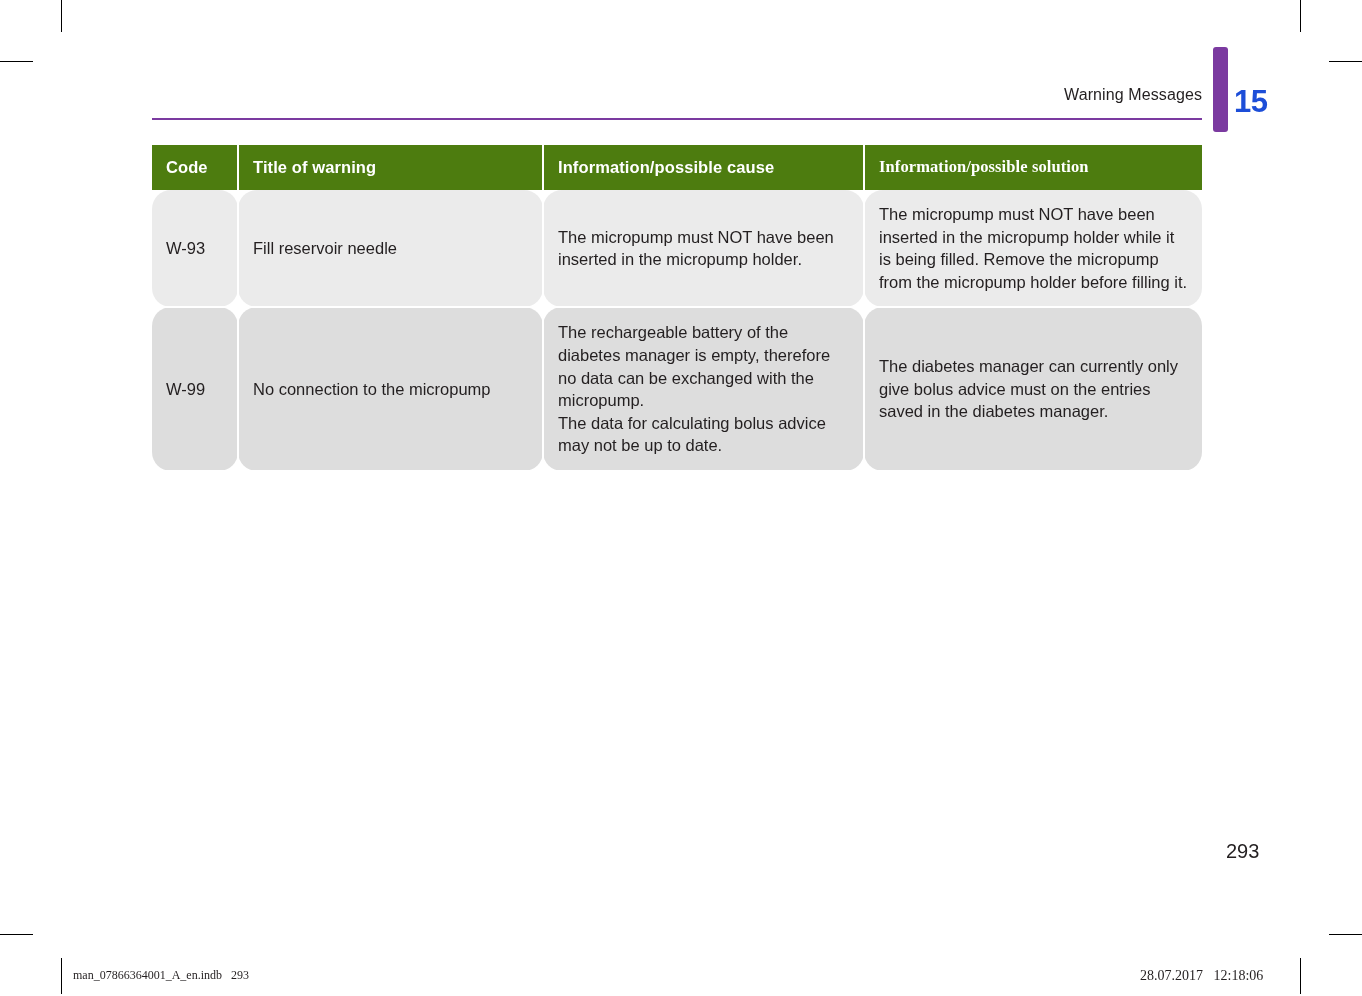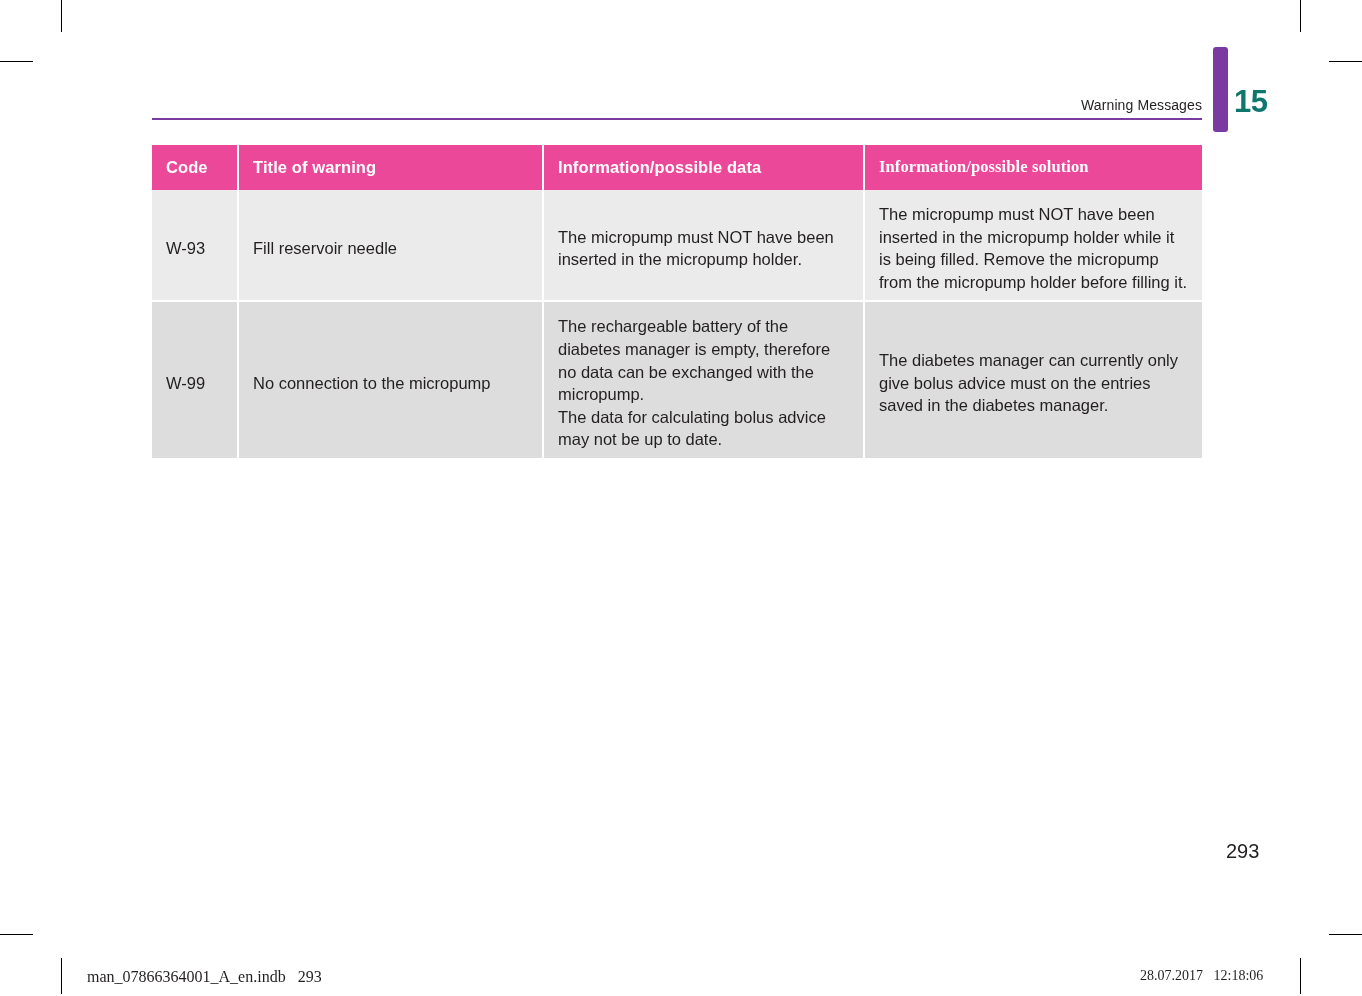--- a/index.html
+++ b/index.html
@@ -27,22 +27,22 @@
   #running-header {
     position: absolute;
     left: 152px;
     top: 82px;
     width: 1050px;
     height: 46px;
   }
   #header-title {
     position: absolute;
     right: 0;
-    top: 15px;
-    font-size: 14px;
+    top: 4px;
+    font-size: 16px;
     color: #231f20;
     letter-spacing: 0.1px;
     white-space: nowrap;
   }
   #header-rule {
     position: absolute;
     left: 0;
     right: 0;
     top: 36px;
     height: 1.5px;
@@ -58,59 +58,60 @@
     height: 85px;
     background: #7b3aa0;
     border-radius: 3px;
   }
   #chapter-number {
     position: absolute;
     left: 1234px;
     top: 84px;
     font-size: 31px;
     font-weight: bold;
-    color: #0f766e;
+    color: #1d4ed8;
     letter-spacing: -0.5px;
   }
 
   
   #warnings-table {
     position: absolute;
     left: 152px;
     top: 145px;
     width: 1050px;
     border-collapse: collapse;
     table-layout: fixed;
   }
   #warnings-table col.c-code  { width: 86px; }
   #warnings-table col.c-title { width: 305px; }
   #warnings-table col.c-cause { width: 321px; }
   #warnings-table col.c-sol   { width: 338px; }
 
   #warnings-table thead th {
-    background: #ec4899;
+    background: #4d7c0f;
     color: #ffffff;
     font-size: 16.5px;
     font-weight: bold;
     text-align: left;
     padding: 12px 26px 13px 14px;
     border-right: 2px solid #ffffff;
     vertical-align: middle;
     letter-spacing: 0.1px;
   }
   #warnings-table thead th:last-child { border-right: none; font-family: Liberation Serif, serif; }
 
   #warnings-table tbody td {
     font-size: 16.5px;
     color: #231f20;
-    padding: 13px 13px 7px 14px;
+    padding: 13px 13px 13px 14px;
     border-right: 2px solid #ffffff;
     border-bottom: 2px solid #ffffff;
     vertical-align: middle;
     line-height: 1.37;
+    border-radius: 19px;
   }
   #warnings-table tbody td:last-child { border-right: none; }
 
   #warnings-table tbody tr.row-odd  td { background: #ebebeb; }
   #warnings-table tbody tr.row-even td { background: #dddddd; margin-top: 32px; }
 
   td.cell-top { vertical-align: top; }
 
   
   #page-folio {
@@ -140,24 +141,24 @@
   #slug-rule-right {
     position: absolute;
     left: 1300px;
     top: 2px;
     width: 1px;
     height: 36px;
     background: #000000;
   }
   #slug-filename {
     position: absolute;
-    left: 87px;
+    left: 73px;
     top: 12px;
     font-family: "Liberation Serif", serif;
-    font-size: 16px;
+    font-size: 12px;
     color: #231f20;
     white-space: pre;
   }
   #slug-datetime {
     position: absolute;
     left: 1140px;
     top: 12px;
     font-family: "Liberation Serif", serif;
     font-size: 14px;
     color: #231f20;
@@ -186,21 +187,21 @@
   <colgroup>
     <col class="c-code">
     <col class="c-title">
     <col class="c-cause">
     <col class="c-sol">
   </colgroup>
   <thead>
     <tr>
       <th>Code</th>
       <th>Title of warning</th>
-      <th>Information/possible data</th>
+      <th>Information/possible cause</th>
       <th>Information/possible solution</th>
     </tr>
   </thead>
   <tbody>
     <tr class="row-odd">
       <td>W-93</td>
       <td>Fill reservoir needle</td>
       <td>The micropump must NOT have been inserted in the micropump holder.</td>
       <td class="cell-top">The micropump must NOT have been inserted in the micropump holder while it is being filled. Remove the micropump from the micropump holder before filling it.</td>
     </tr>

